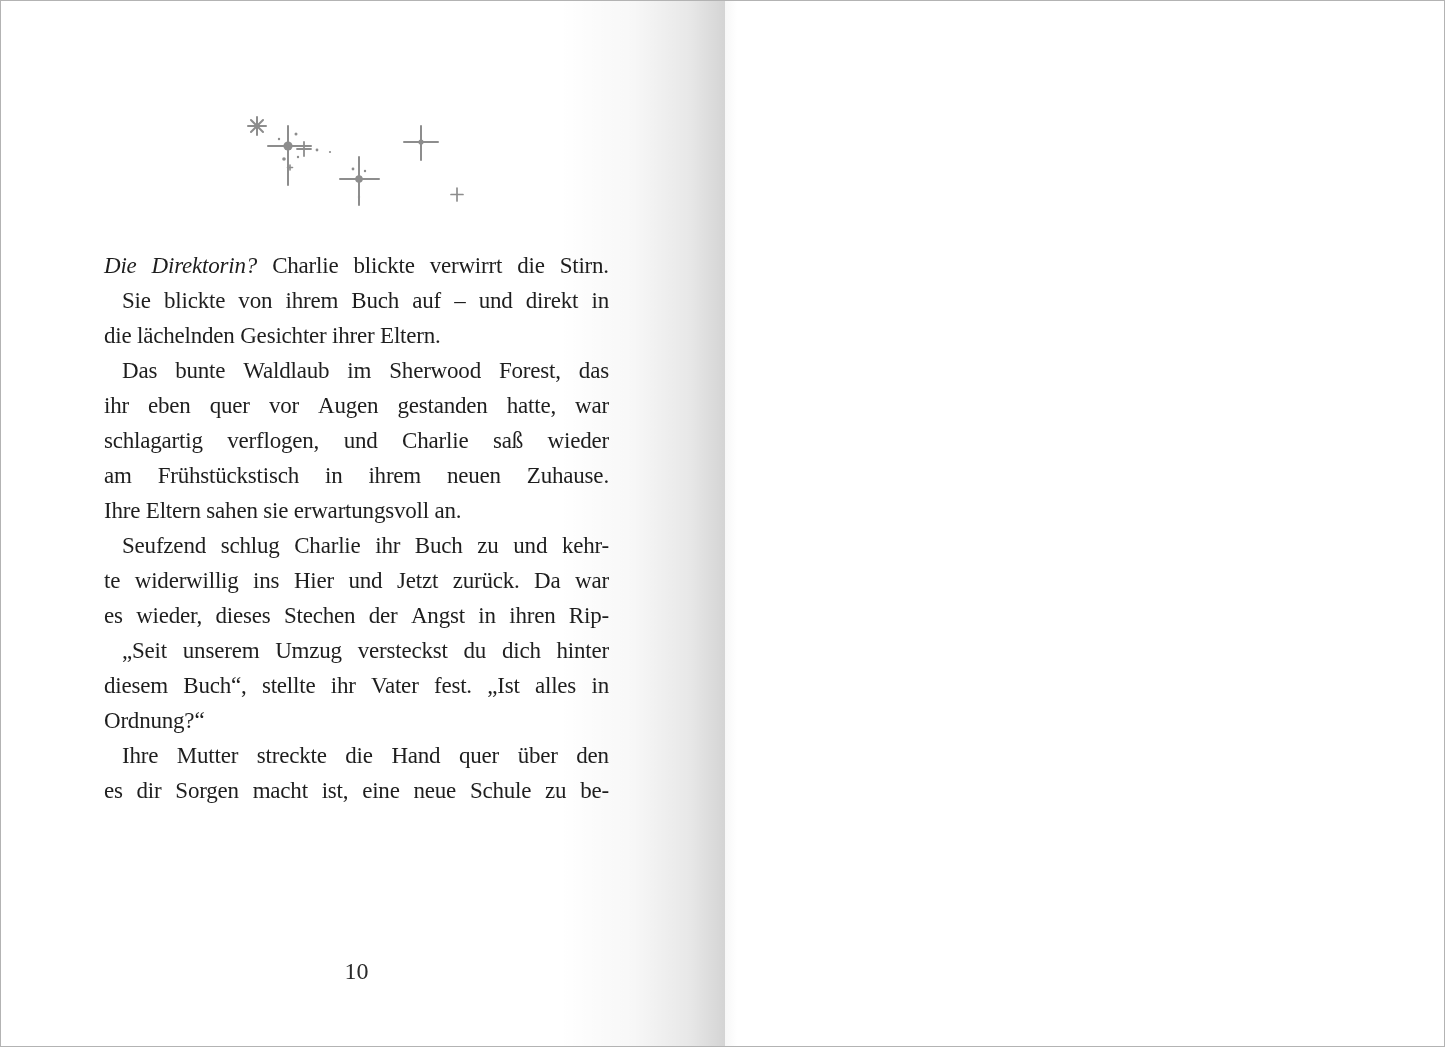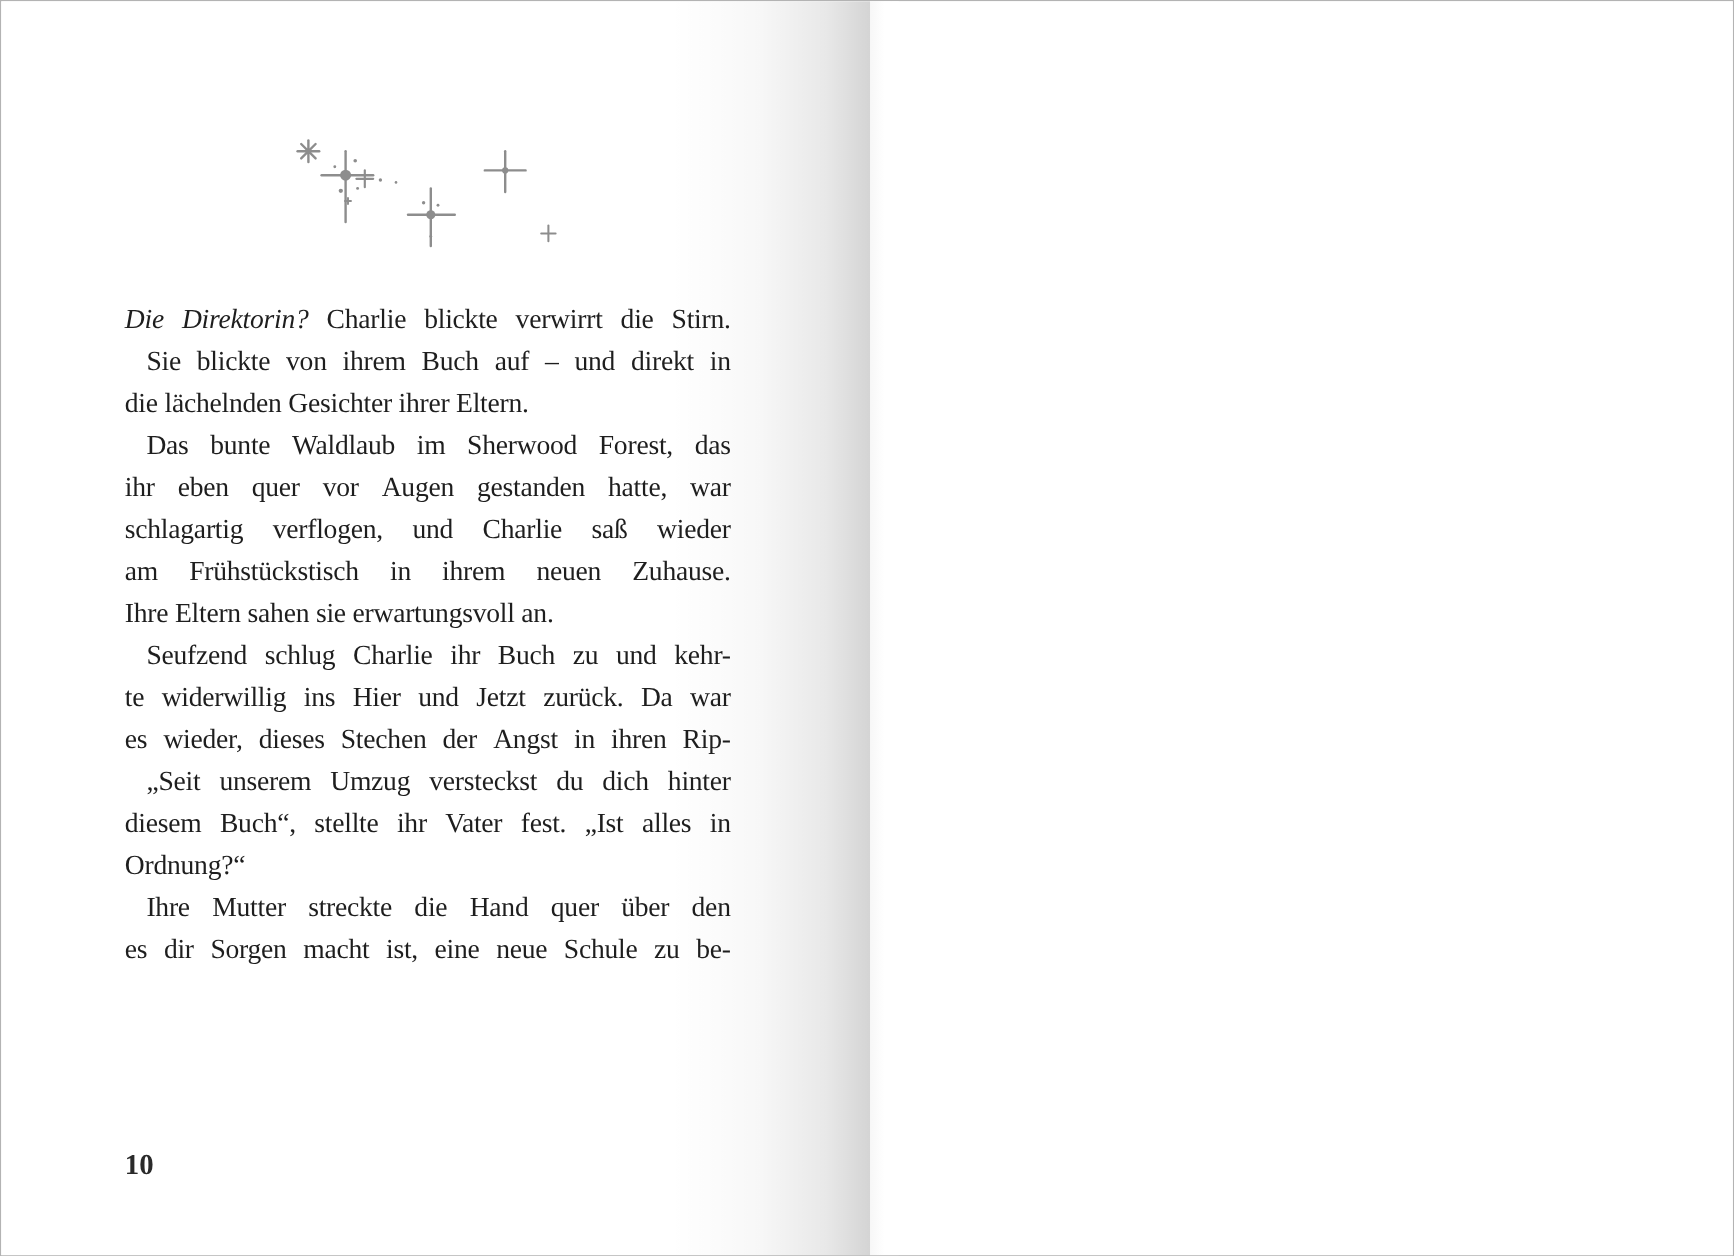--- a/index.html
+++ b/index.html
@@ -28,21 +28,21 @@
     line-height:35px;
     letter-spacing:-0.2px;
   }
   .left-text{left:103px;top:247px;width:505px;}
   .line{height:35px;white-space:pre;}
   .line.j{display:flex;justify-content:space-between;white-space:normal;}
   .line.ind{padding-left:18px;}
   .it{font-style:italic;}
   .pagenum{
     position:absolute;top:953px;height:35px;line-height:35px;
-    font-size:24px;letter-spacing:0;color:#2a2a2a;font-weight:bold;
+    font-size:24px;letter-spacing:0;color:#2a2a2a;text-align:center;
   }
   .left-num{left:103px;width:505px;}
 </style>
 </head>
 <body>
 
 <div class="stage">
 
   <div class="page page-left">
     <svg class="ornament" width="230" height="100" viewBox="0 0 230 100" fill="none" stroke="currentColor" stroke-linecap="round">

